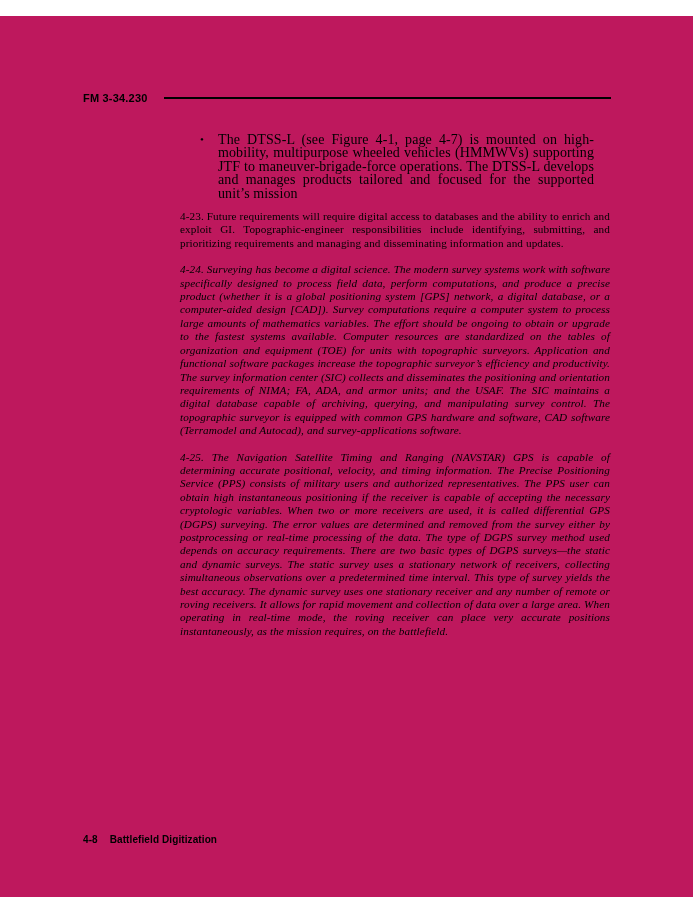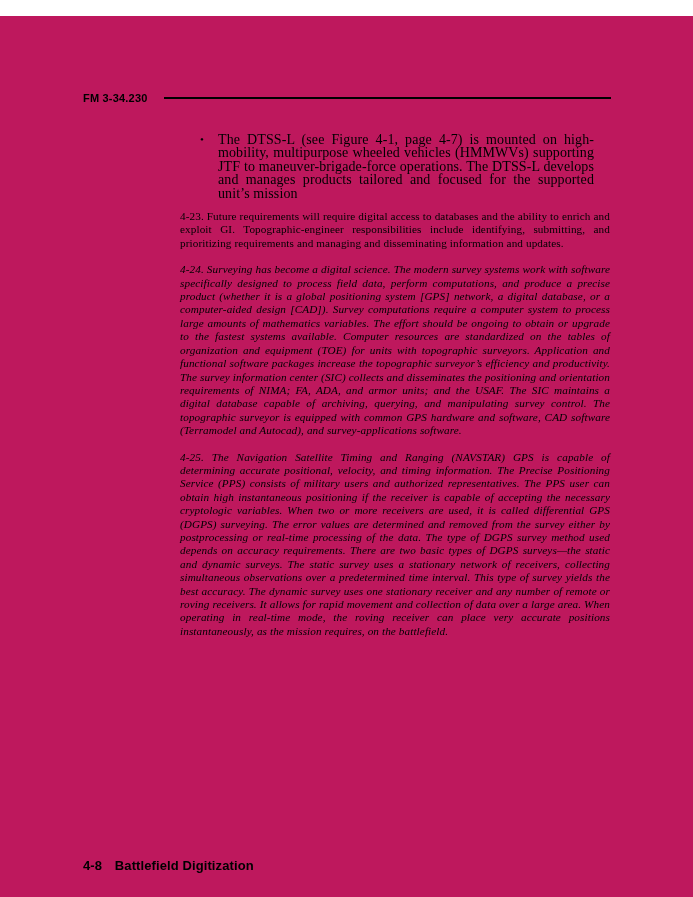--- a/index.html
+++ b/index.html
@@ -72,24 +72,24 @@
   }
   .subsection-heading {
     font-size: 12px;
     font-weight: bold;
     letter-spacing: 0.2px;
     margin-top: 13px;
   }
   .page-footer {
     position: absolute;
     left: 83px;
-    top: 842px;
+    top: 818px;
     font-family: "Liberation Sans", sans-serif;
     font-weight: bold;
-    font-size: 13px;
+    font-size: 10px;
     letter-spacing: 0.1px;
   }
   .page-footer .page-number { margin-right: 9px; }
 </style>
 </head>
 <body>
 
 <div class="page">
   <div class="content">
 

